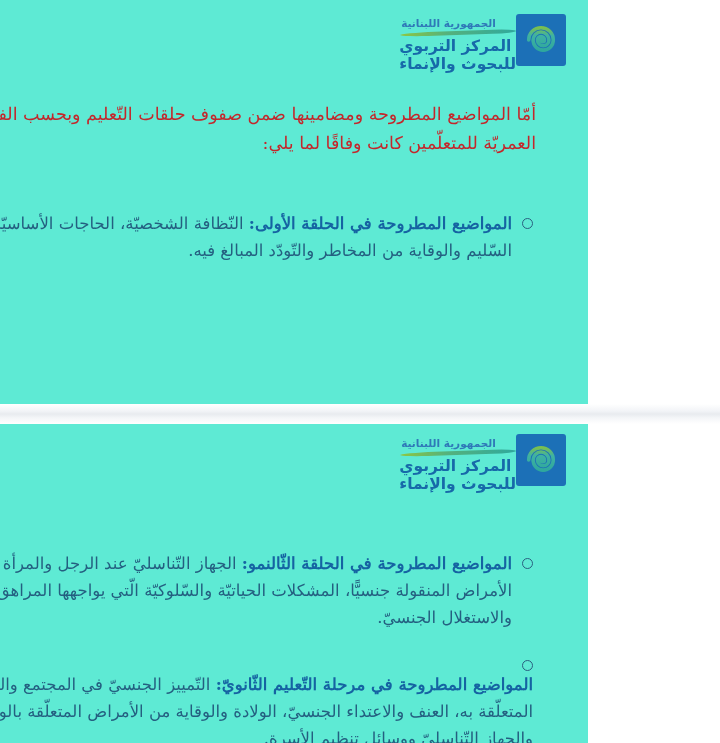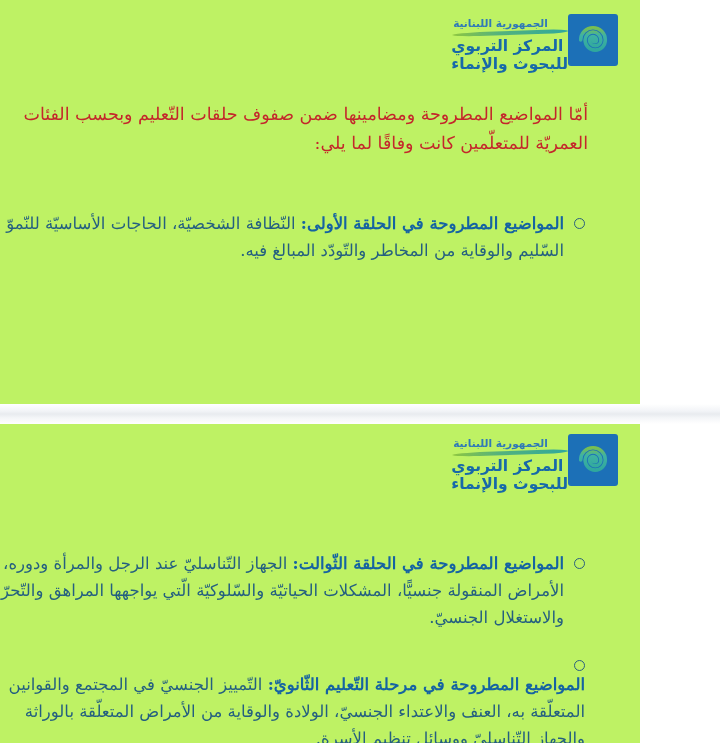--- a/index.html
+++ b/index.html
@@ -1,21 +1,21 @@
 <!DOCTYPE html>
 <html lang="ar"><head>
 <meta charset="utf-8">
 <style>
   html,body { margin:0; padding:0; background:#ffffff; }
   .canvas {
     position:relative; width:720px; height:743px; overflow:hidden;
     background:#ffffff;
     font-family:"DejaVu Serif","Liberation Serif",serif;
   }
-  .page { position:absolute; left:0; width:640px; background:#bef264; }
+  .page { position:absolute; left:0; width:588px; background:#5eead4; }
   .page1 { top:0; height:408px; }
   .page2 { top:424px; height:319px; }
   .divider {
     position:absolute; left:0; top:404px; width:720px; height:20px;
     background:linear-gradient(to bottom,#ffffff 0%,#f2f4f7 35%,#e8ebef 50%,#f4f6f8 70%,#ffffff 100%);
   }
 
   
   .logo { position:absolute; top:14px; right:22px; display:flex; align-items:flex-start; }
   .logo-textcol {
@@ -120,21 +120,21 @@
             </linearGradient>
           </defs>
           <path d="M 22 50 A 28 28 0 0 1 78 50 A 23 23 0 0 1 32 50 A 18 18 0 0 1 68 50 A 13 13 0 0 1 42 50 A 8 8 0 0 1 58 50 A 4 4 0 0 1 50 50" fill="none" stroke="url(#sg2)" stroke-width="8" stroke-linecap="round"></path>
         </svg>
       </div>
     </div>
 
     <div class="bullet b3">
       <span class="marker"></span>
       <p>
-        <span class="lead">المواضيع المطروحة في الحلقة الثّوالت:</span><span> الجهاز التّناسليّ عند الرجل والمرأة ودوره، الأمراض المنقولة جنسيًّا، المشكلات الحياتيّة والسّلوكيّة الّتي يواجهها المراهق والتّحرّش والاستغلال الجنسيّ.</span>
+        <span class="lead">المواضيع المطروحة في الحلقة الثّالنمو:</span><span> الجهاز التّناسليّ عند الرجل والمرأة ودوره، الأمراض المنقولة جنسيًّا، المشكلات الحياتيّة والسّلوكيّة الّتي يواجهها المراهق والتّحرّش والاستغلال الجنسيّ.</span>
       </p>
     </div>
 
     <div class="bullet b4">
       <span class="marker"></span>
       <p>
         <span class="lead">المواضيع المطروحة في مرحلة التّعليم الثّانويّ:</span><span> التّمييز الجنسيّ في المجتمع والقوانين المتعلّقة به، العنف والاعتداء الجنسيّ، الولادة والوقاية من الأمراض المتعلّقة بالوراثة والجهاز التّناسليّ ووسائل تنظيم الأسرة.</span>
       </p>
     </div>
   </section>

